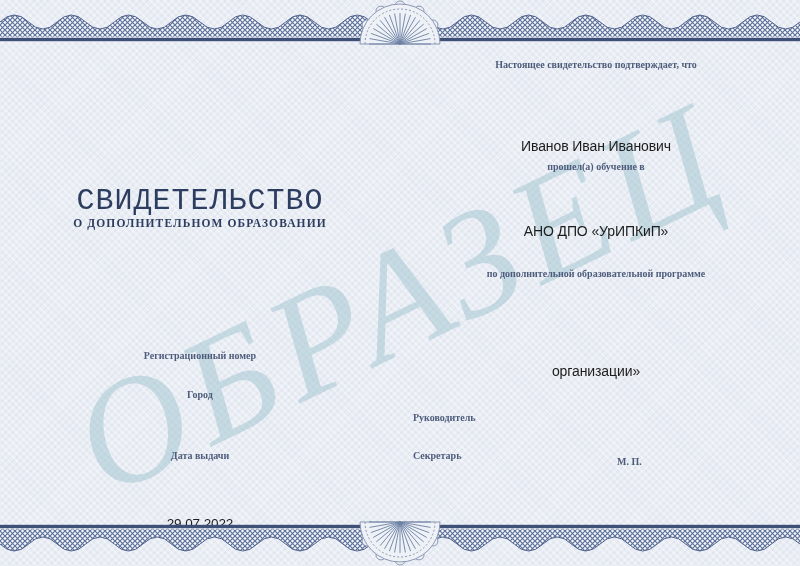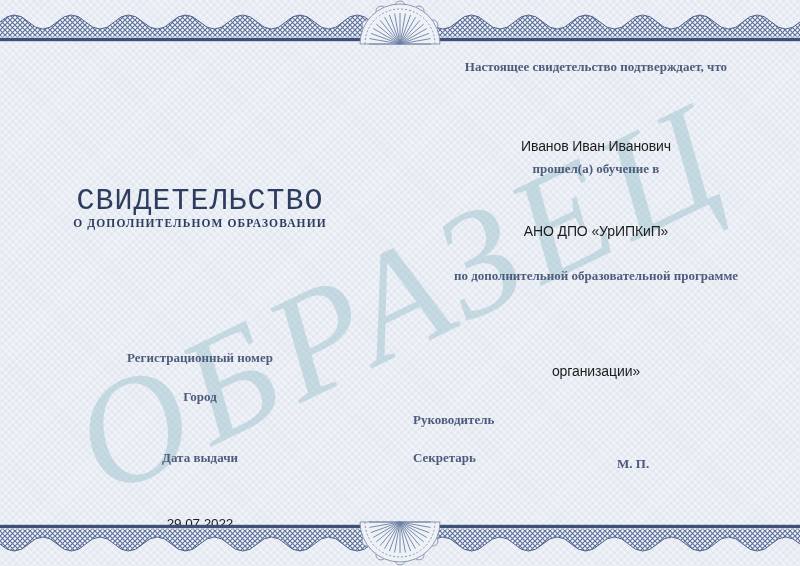--- a/index.html
+++ b/index.html
@@ -27,21 +27,21 @@
   .gborder{position:absolute;left:0;z-index:3;display:block;}
   .gborder-top{top:0;}
   .gborder-bottom{bottom:0;transform:scaleY(-1);}
   
   .layer{position:absolute;z-index:2;}
   .left-col{left:0;top:0;width:400px;height:566px;}
   .right-col{left:396px;top:0;width:400px;height:566px;}
   .abs{position:absolute;width:100%;text-align:center;}
   .lbl{
     font-family:"Liberation Serif", serif;font-weight:700;
-    font-size:13px;color:#4e5c7c;
+    font-size:10px;color:#4e5c7c;
   }
   .val{
     font-family:"Liberation Sans", sans-serif;font-weight:400;
     font-size:13.5px;color:#1c1c1c;letter-spacing:-.1px;margin-top:44px;
   }
   .val-lg{font-size:14px;}
   .cert-title{
     font-family:Liberation Mono, monospace;font-weight:400;
     font-size:30px;color:#2c3d60;letter-spacing:1px;
   }

